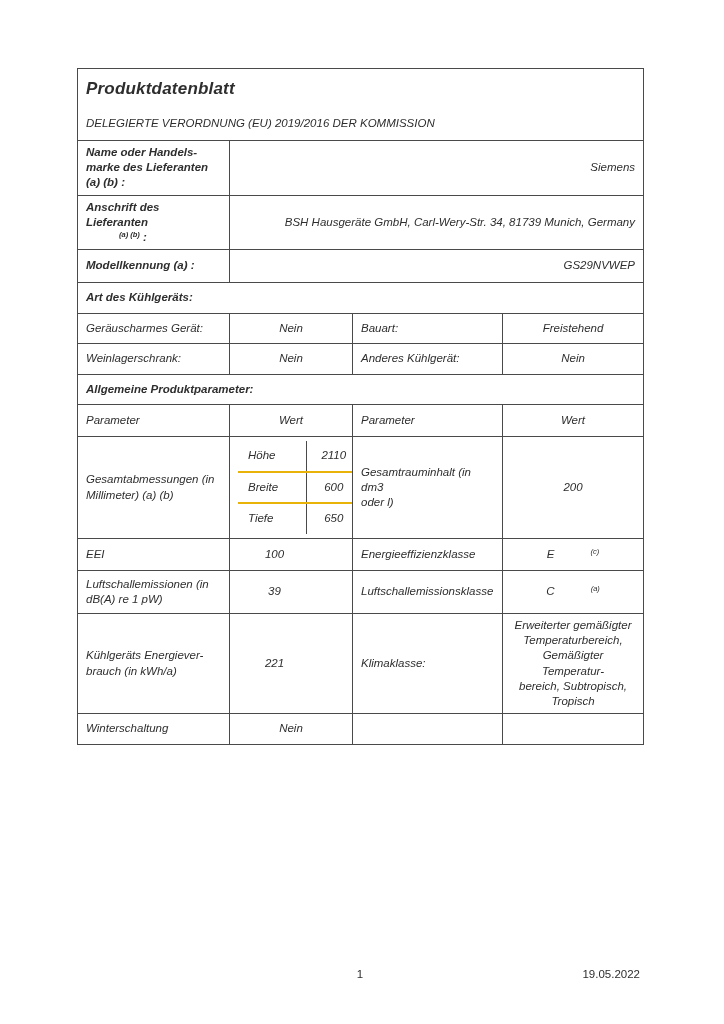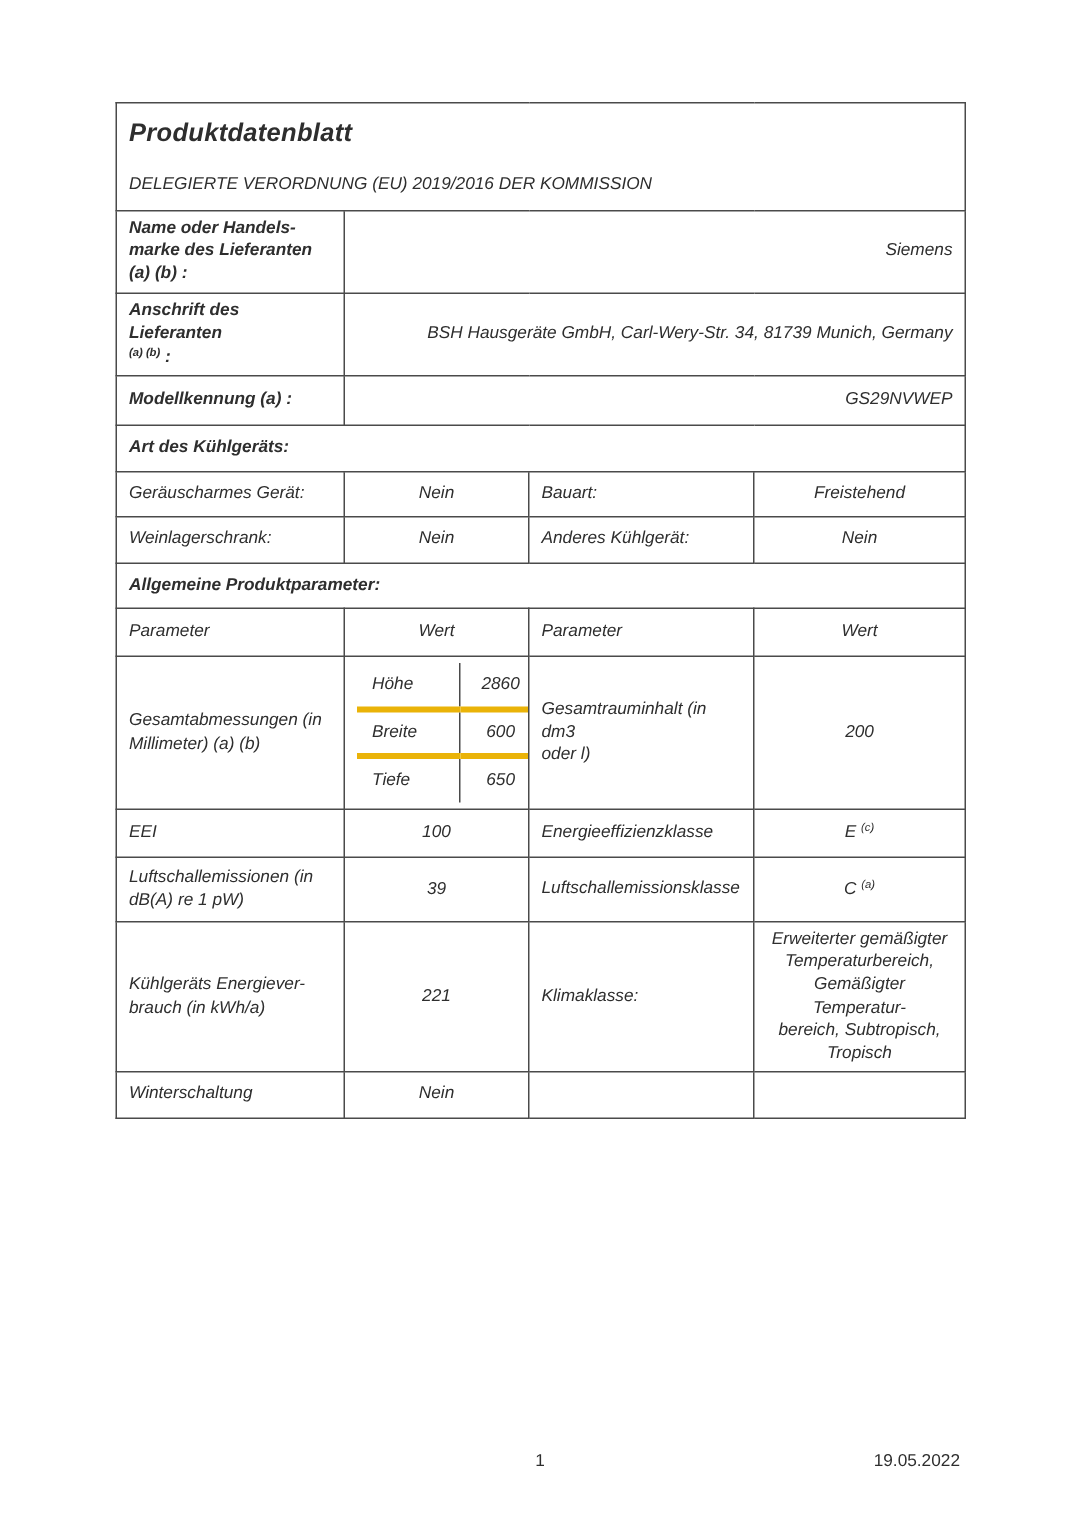--- a/index.html
+++ b/index.html
@@ -23,21 +23,21 @@
   }
   .bold { font-weight:bold; }
   .pre  { white-space:pre-line; }
   .val-c { text-align:center; padding:4px 2px; }
   .val-l { text-align:right; }
 
   .title-cell { vertical-align:top; padding:11px 12px 0 12px; }
   .doc-title { font-size:17px; font-weight:bold; letter-spacing:0.2px; }
   .doc-sub { font-size:11.5px; margin-top:16px; }
 
-  .sup { font-size:7.5px; vertical-align:4px; letter-spacing:0; }
+  .sup { font-size:7.5px; vertical-align:4px; letter-spacing:0;margin-left:33px; }
 
   
   tr.rt   { height:72px; }
   tr.rn   { height:52px; }
   tr.ra   { height:46px; }
   tr.rm   { height:33px; }
   tr.rs1  { height:31px; }
   tr.rg   { height:30px; }
   tr.rw   { height:31px; }
   tr.rs2  { height:30px; }
@@ -47,21 +47,21 @@
   tr.rl   { height:43px; }
   tr.rj   { height:83px; }
   tr.rmin { height:55px; }
   tr.rwin { height:31px; }
 
   
   td.subtbl-cell { padding:0; vertical-align:top; }
   table.sub { width:100%; height:100%; border-collapse:collapse; table-layout:fixed; }
   table.sub tr { height:31px; }
   table.sub td { border:none; font-size:11.5px; padding:4px 4px; }
-  table.sub tr:not(:last-child) td { border-bottom:4px solid #eab308; }
+  table.sub tr:not(:last-child) td { border-bottom:2px solid #eab308; }
   table.sub td.sub-lbl { border-right:1px solid #4a4a4a; padding-left:10px; }
   table.sub td.sub-val { text-align:center; padding:4px 2px; }
 
   .footer {
     position:absolute; left:77px; top:968px; width:566px; height:16px;
     font-size:11.5px; color:#2e2e2e;
   }
   .footer .pagenum { position:absolute; left:0; right:0; text-align:center; }
   .footer .date { position:absolute; right:3px; }
 </style>
@@ -139,21 +139,21 @@
 Millimeter) (a) (b)</td>
       <td class="subtbl-cell">
         <table class="sub">
           <colgroup>
                 <col style="width:68px">
                 <col style="width:55px">
               </colgroup>
           <tbody>
                 <tr>
             <td class="sub-lbl">Höhe</td>
-            <td class="sub-val">2860</td>
+            <td class="sub-val">2110</td>
           </tr>
           <tr>
             <td class="sub-lbl">Breite</td>
             <td class="sub-val">600</td>
           </tr>
           <tr>
             <td class="sub-lbl">Tiefe</td>
             <td class="sub-val">650</td>
           </tr>
         </tbody>

